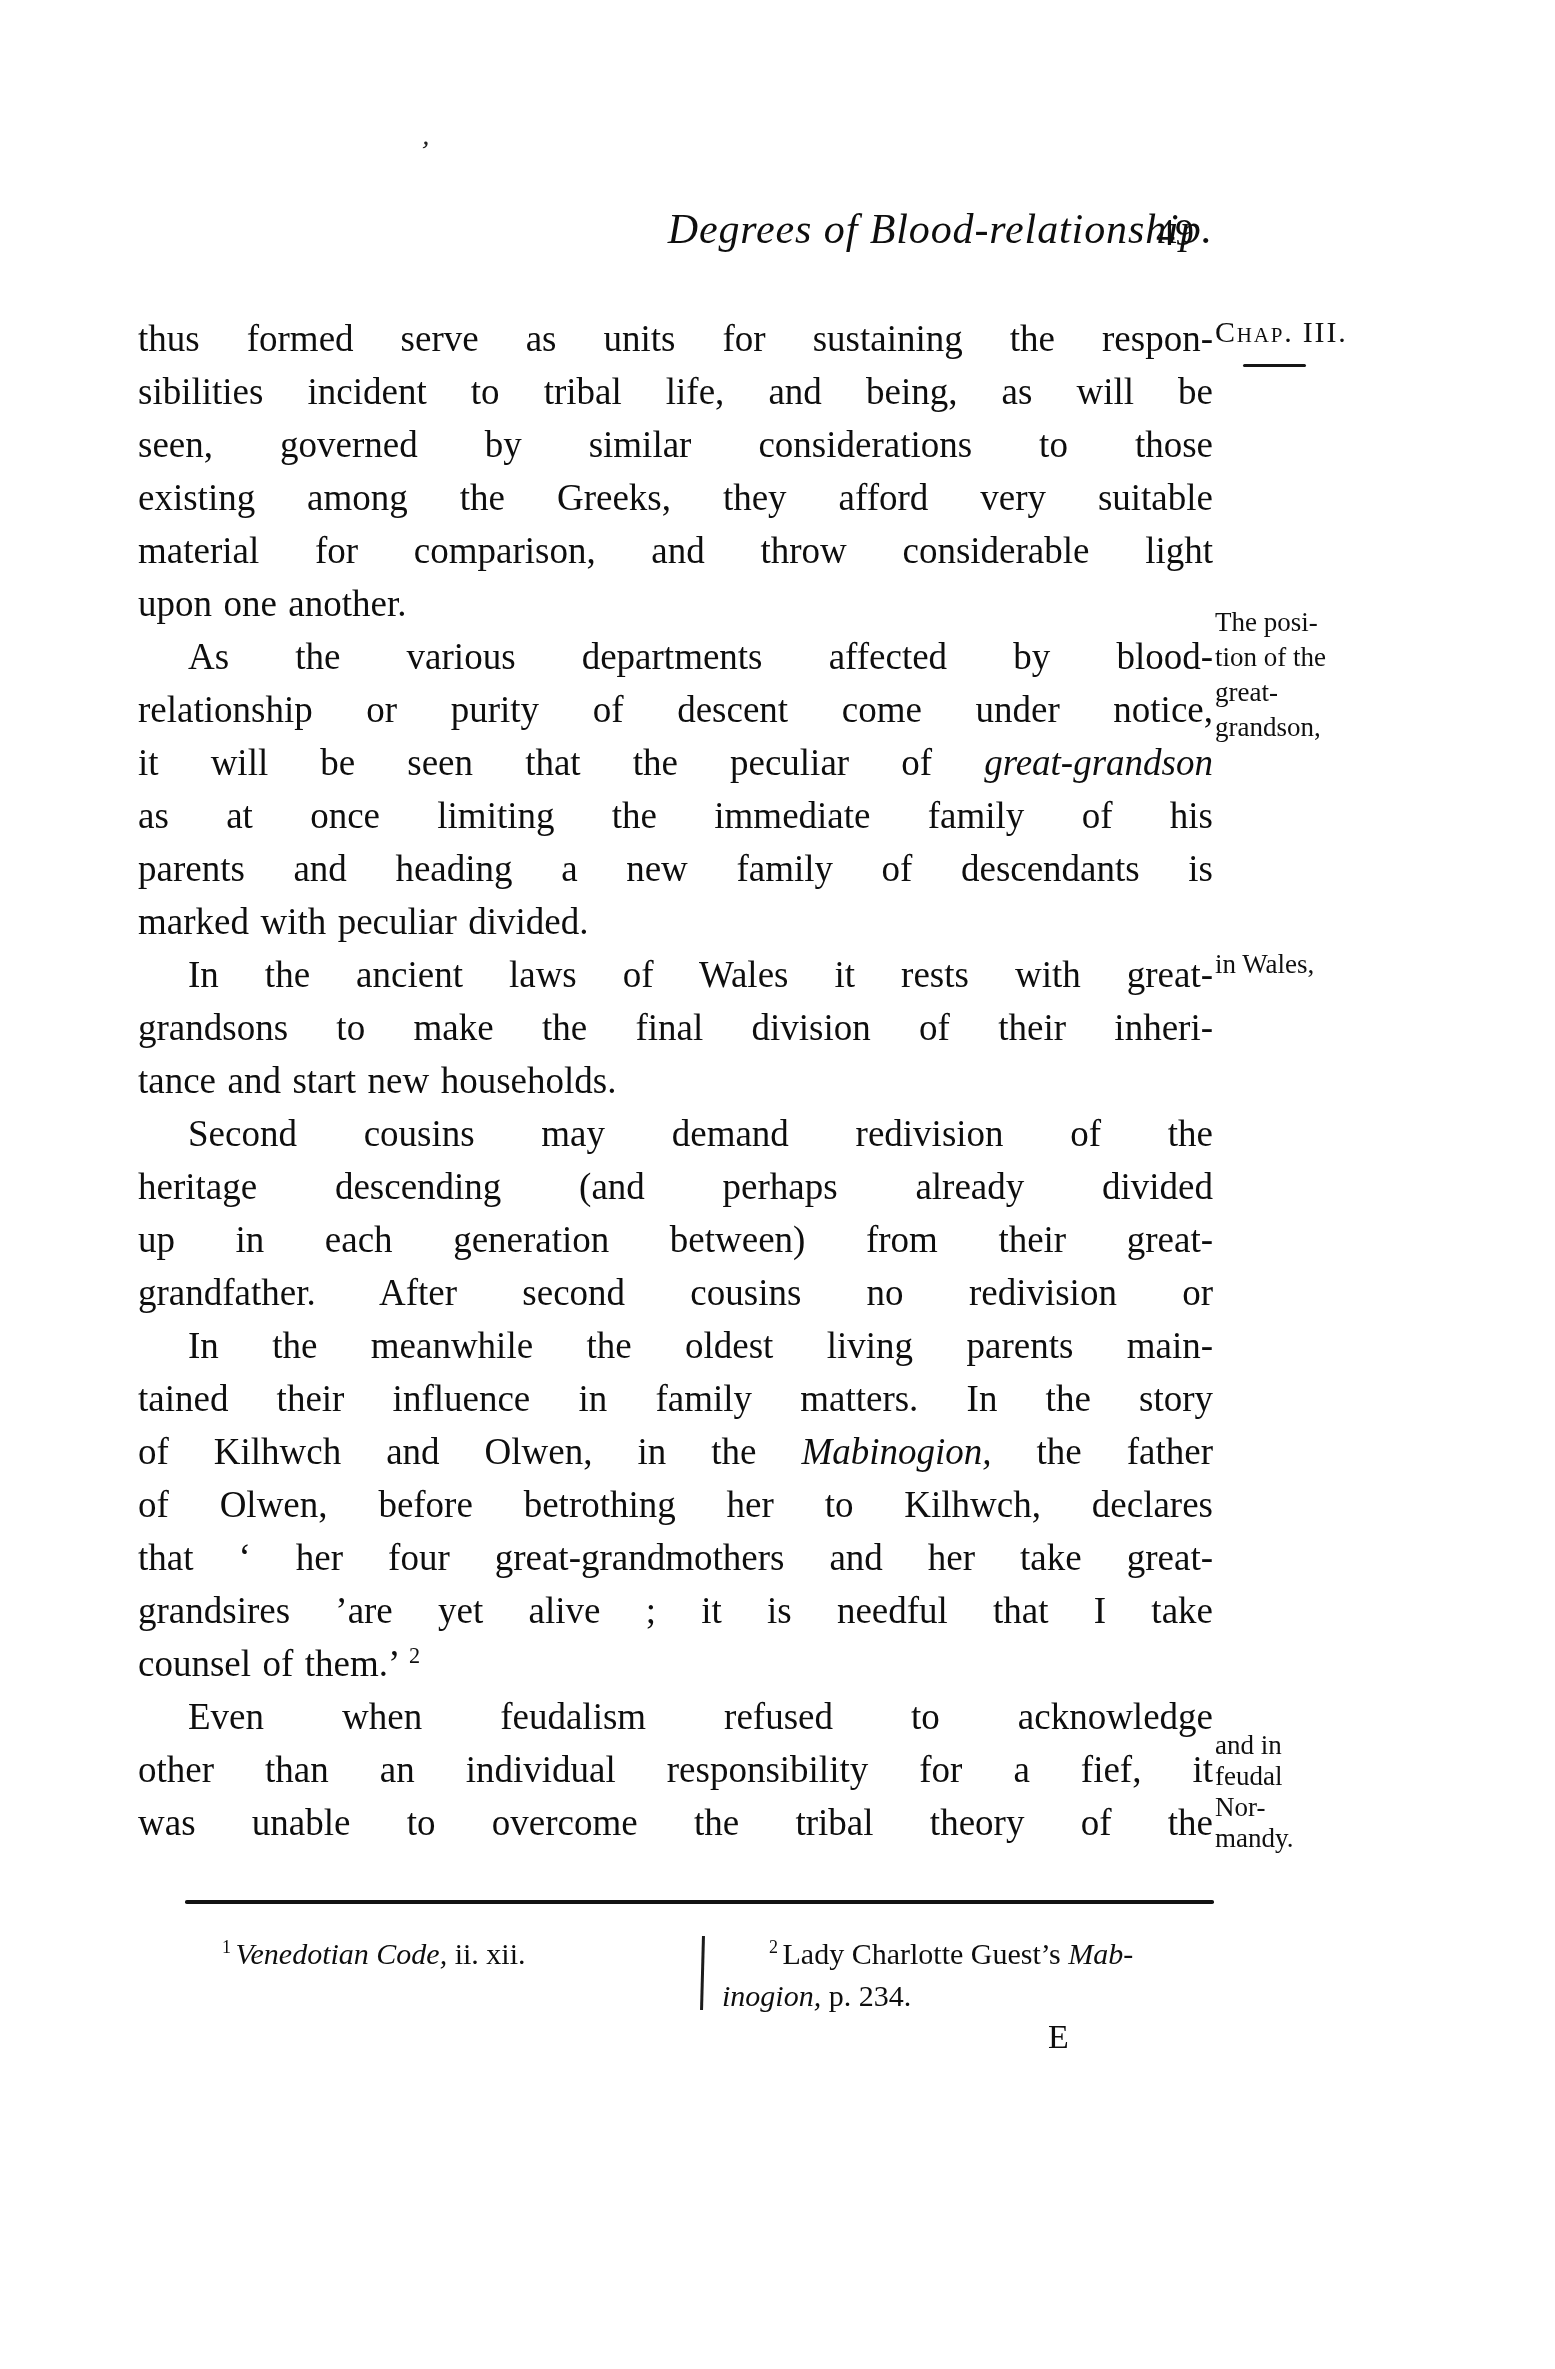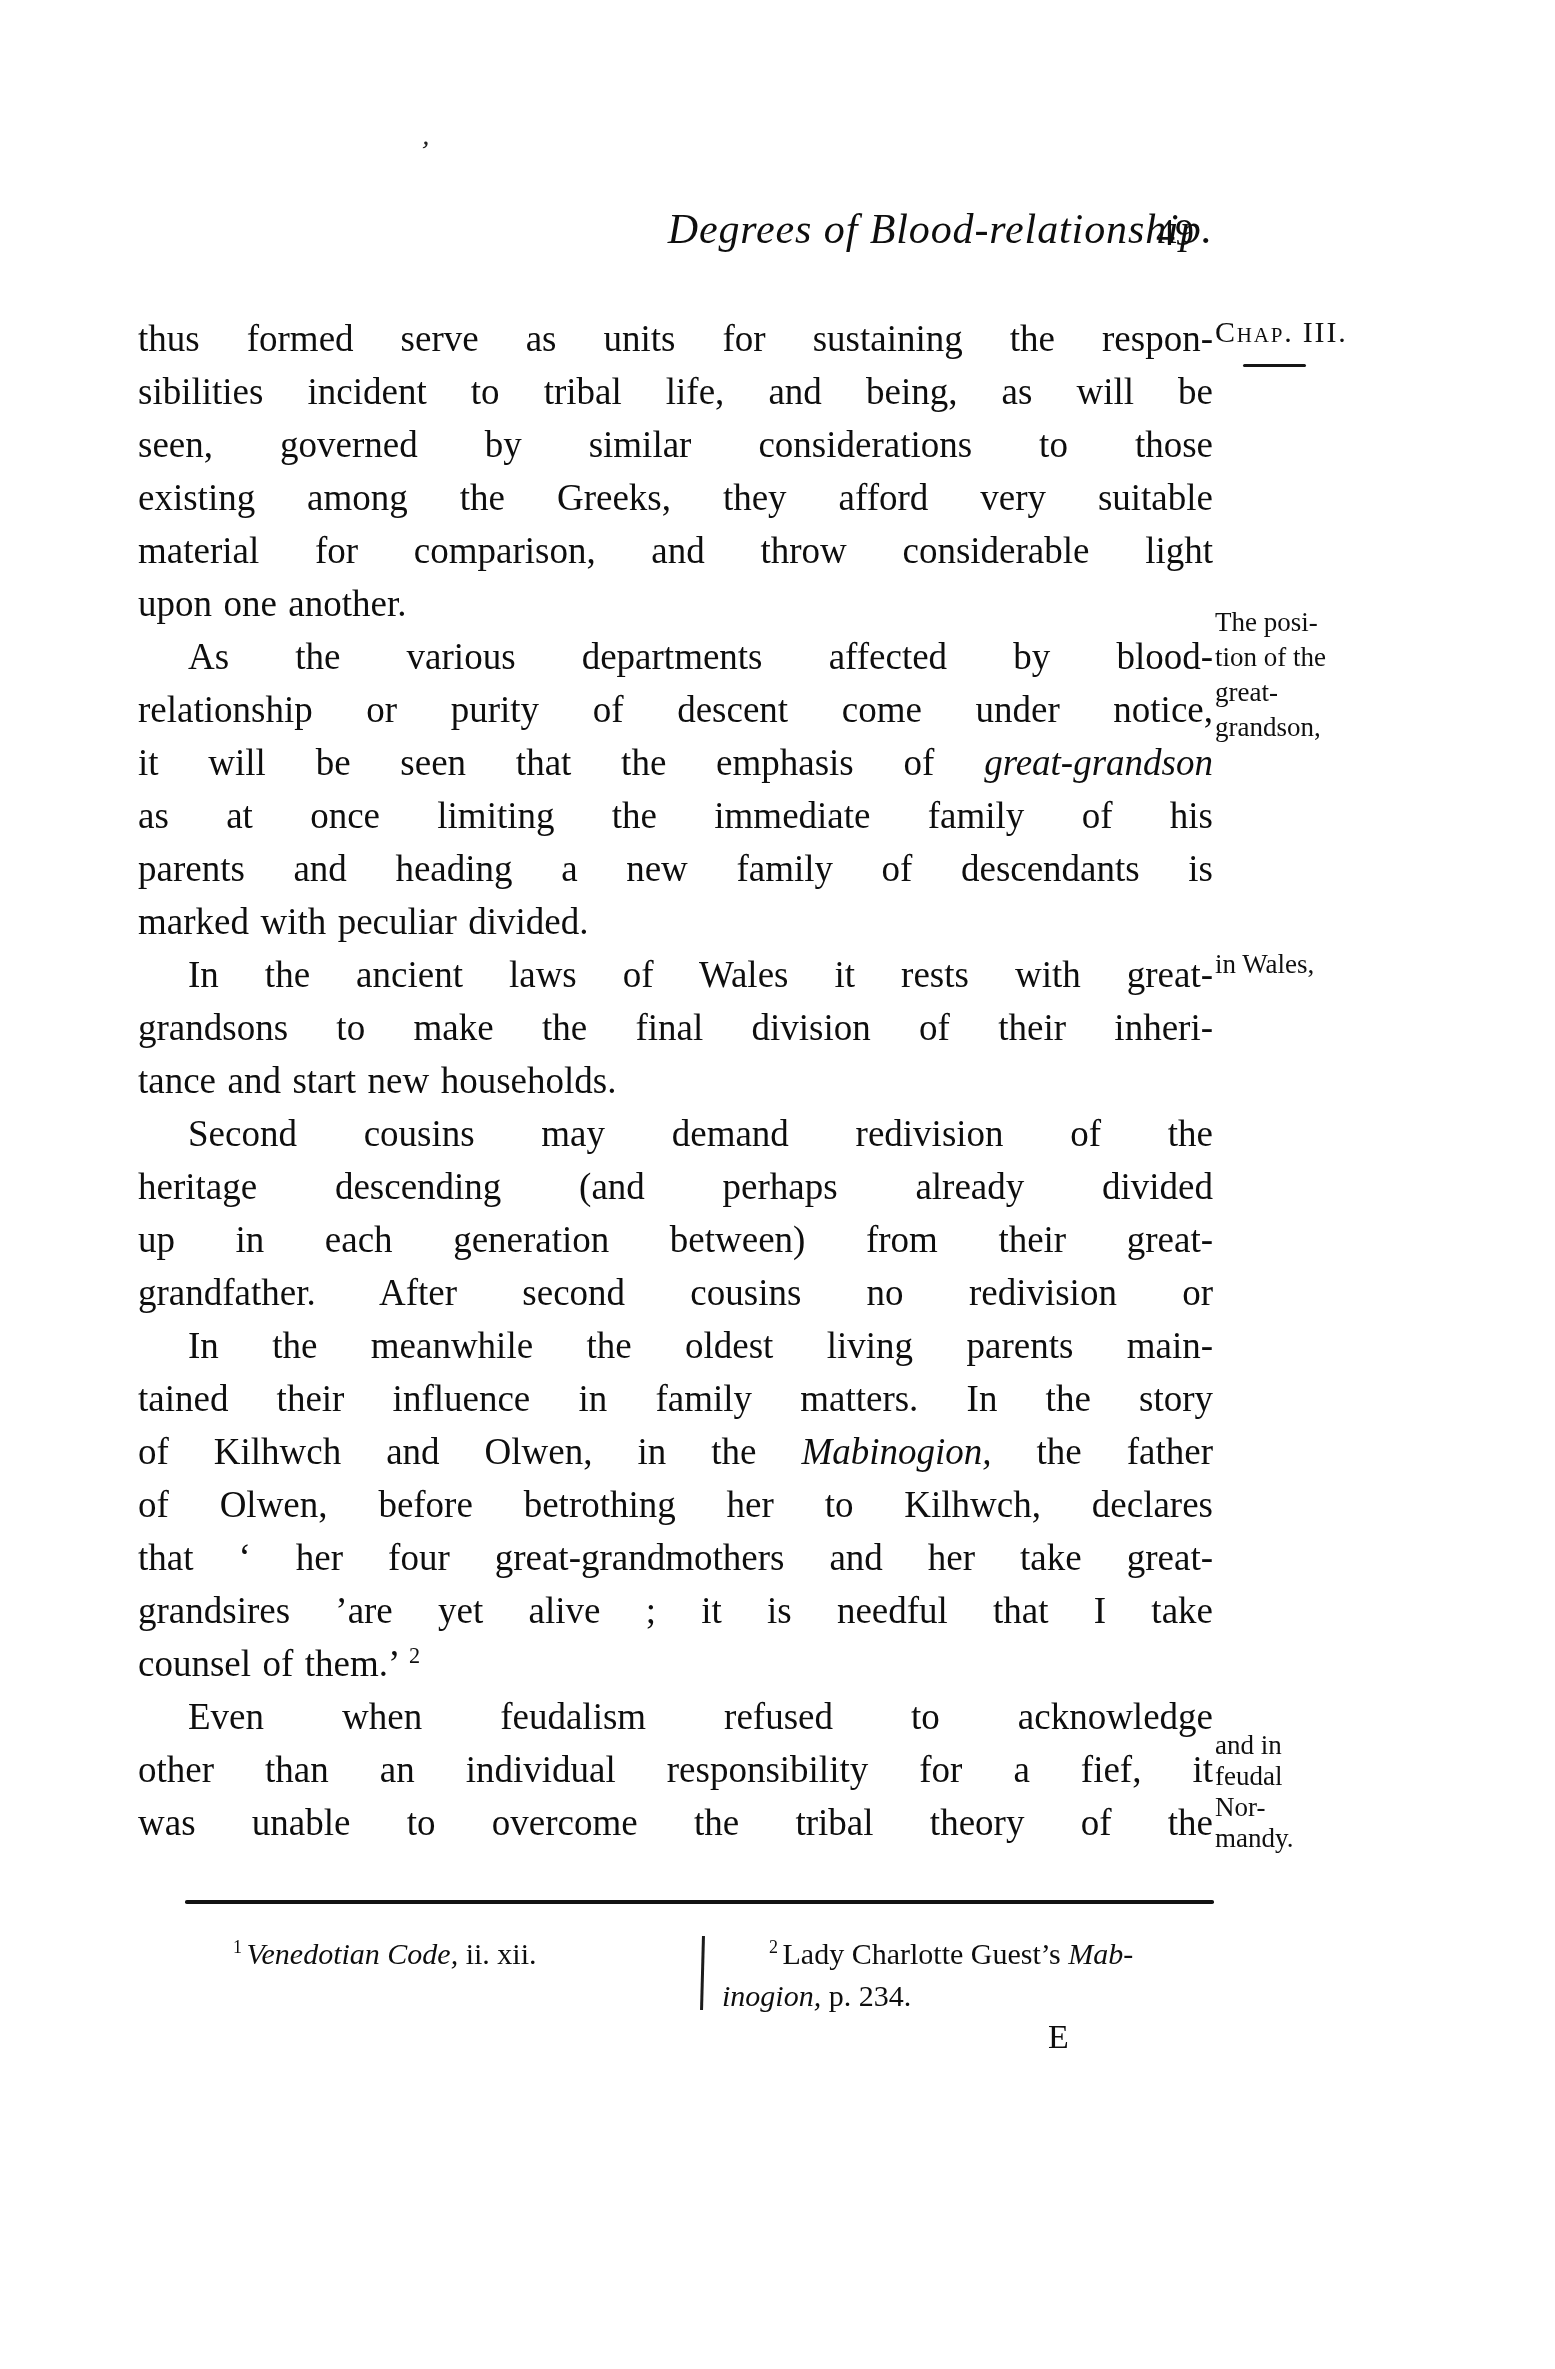--- a/index.html
+++ b/index.html
@@ -47,21 +47,21 @@
   #mn-great-grandson{top:605px;}
   #mn-wales{top:947px;}
   #mn-normandy{top:1730px;line-height:31px;}
 
   
   .fn-rule{
     position:absolute;left:185px;top:1900px;width:1029px;height:3.7px;
     background:#121212;border-radius:1.8px;
   }
   .fn{position:absolute;font-size:30px;line-height:42px;white-space:nowrap;}
-  #fn-left{left:233px;top:1933px;}
+  #fn-left{left:222px;top:1933px;}
   #fn-divider{
     position:absolute;left:701px;top:1936px;width:2.8px;height:74px;
     background:#1c1c1c;transform:rotate(1.5deg);
   }
   #fn-right-1{left:769px;top:1933px;}
   #fn-right-2{left:722px;top:1975px;}
   .signature{position:absolute;left:1048px;top:2018px;font-size:34px;}
 </style>
 </head>
 <body>
@@ -75,21 +75,21 @@
 
   <div id="body-text">
       <div class="line"><span>thus formed serve as units for sustaining the respon-</span></div>
       <div class="line"><span>sibilities incident to tribal life, and being, as will be</span></div>
       <div class="line"><span>seen, governed by similar considerations to those</span></div>
       <div class="line"><span>existing among the Greeks, they afford very suitable</span></div>
       <div class="line"><span>material for comparison, and throw considerable light</span></div>
       <div class="line ragged"><span>upon one another.</span></div>
       <div class="line indent"><span>As the various departments affected by blood-</span></div>
       <div class="line"><span>relationship or purity of descent come under notice,</span></div>
-      <div class="line"><span>it will be seen that the emphasis of </span><span class="it">great-grandson</span></div>
+      <div class="line"><span>it will be seen that the peculiar of </span><span class="it">great-grandson</span></div>
       <div class="line"><span>as at once limiting the immediate family of his</span></div>
       <div class="line"><span>parents and heading a new family of descendants is</span></div>
       <div class="line ragged"><span>marked with peculiar divided.</span></div>
       <div class="line indent"><span>In the ancient laws of Wales it rests with great-</span></div>
       <div class="line"><span>grandsons to make the final division of their inheri-</span></div>
       <div class="line ragged"><span>tance and start new households.</span></div>
       <div class="line indent"><span>Second cousins may demand redivision of the</span></div>
       <div class="line"><span>heritage descending (and perhaps already divided</span></div>
       <div class="line"><span>up in each generation between) from their great-</span></div>
       <div class="line"><span>grandfather. After second cousins no redivision or</span></div>

